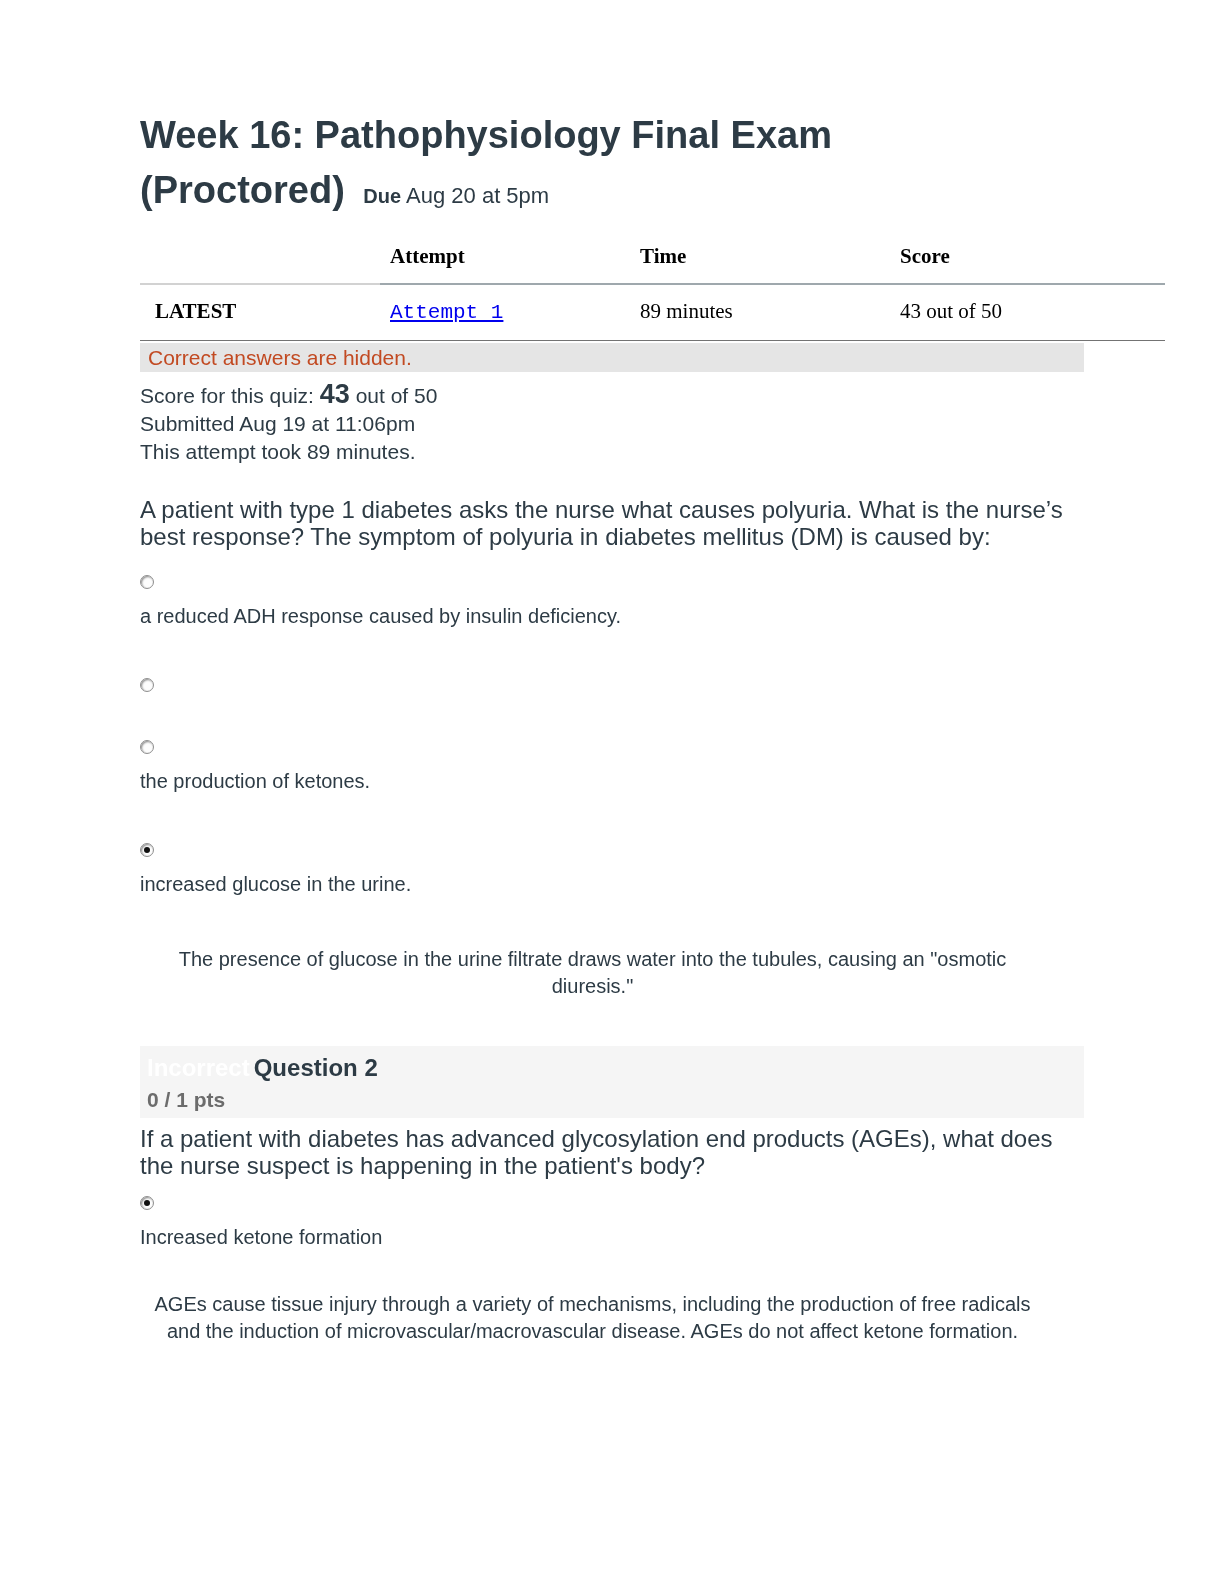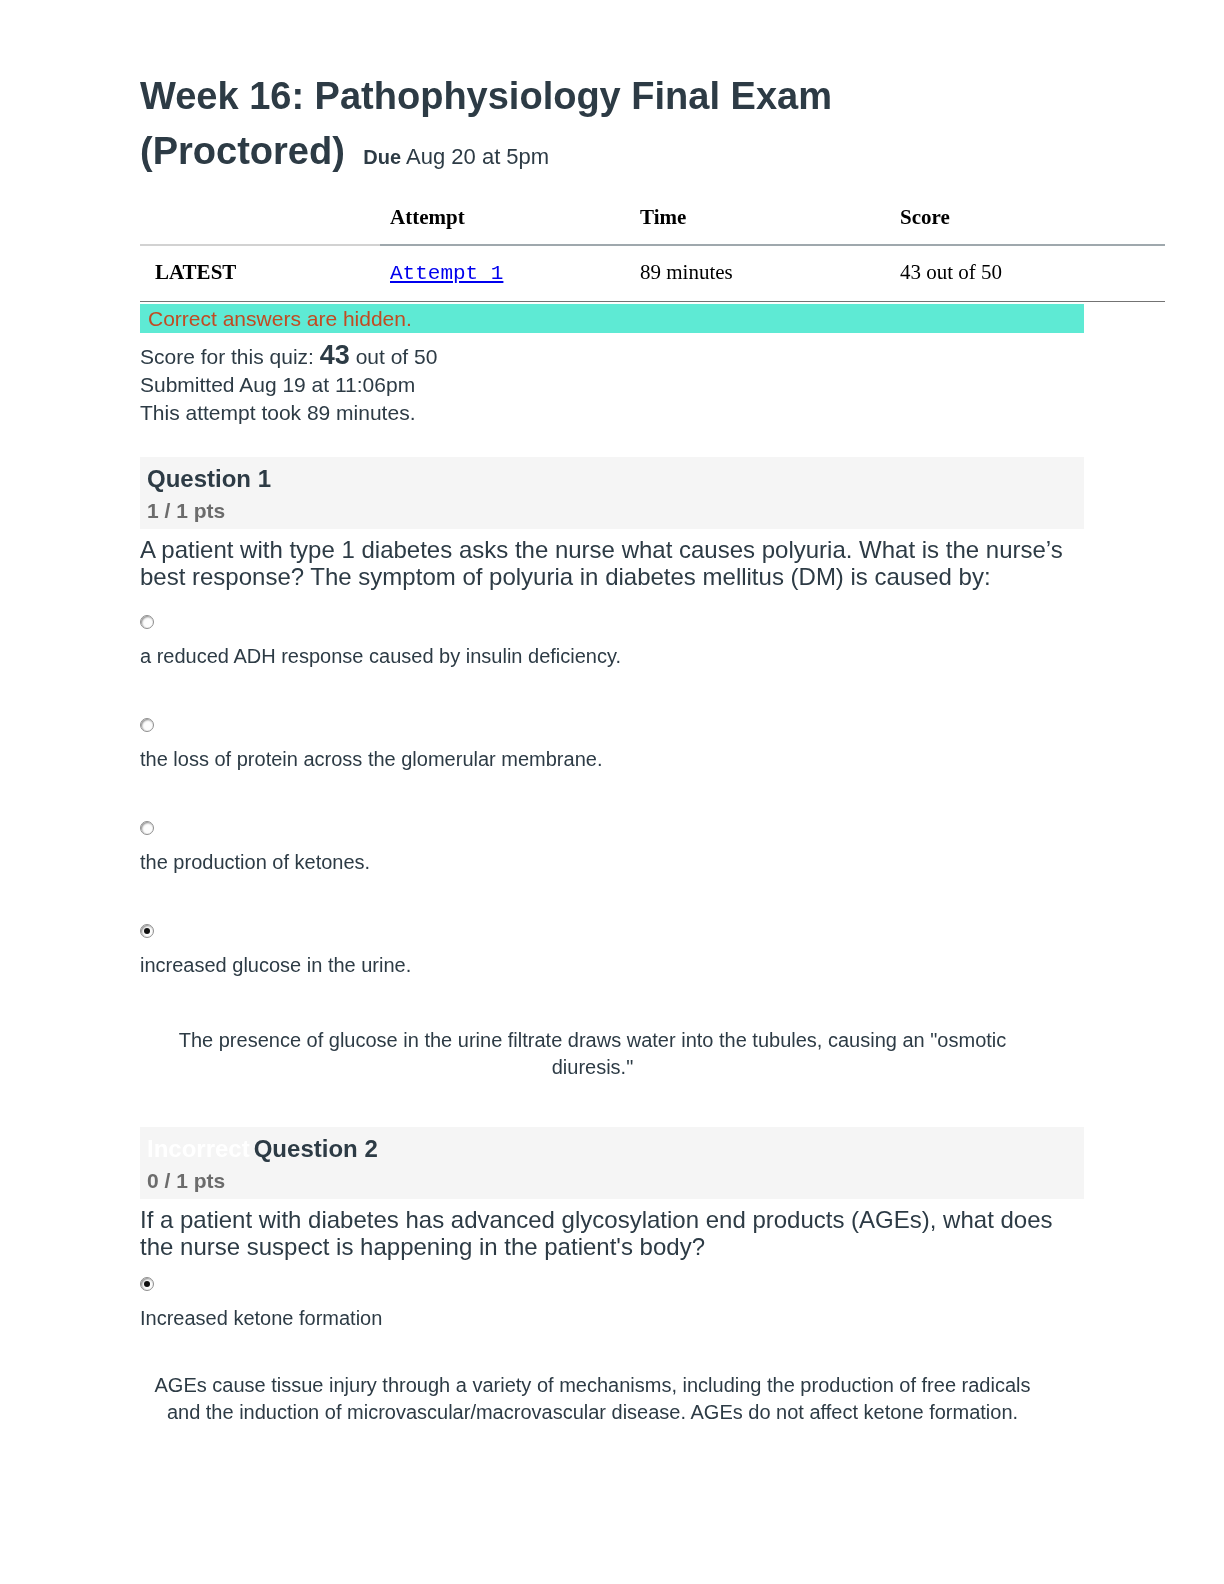--- a/index.html
+++ b/index.html
@@ -1,36 +1,36 @@
 <!DOCTYPE html>
 <html><head>
 <meta charset="utf-8">
 <style>
   * { margin:0; padding:0; box-sizing:border-box; }
   html,body { background:#ffffff; }
   body { font-family:"Liberation Sans", sans-serif; color:#2d3b45; }
-  .page { width:1224px; min-height:1584px; background:#fff; padding:69px 59px 40px 140px; }
+  .page { width:1224px; min-height:1584px; background:#fff; padding:108px 59px 40px 140px; }
 
   
   h1.title { font-size:38px; line-height:55px; font-weight:bold; color:#2d3b45; max-width:870px; margin:0; }
   .due { font-size:22px; font-weight:normal; margin-left:8px; white-space:nowrap; }
   .due b { font-size:20px; font-weight:bold; }
 
   
   table.attempts { border-collapse:collapse; table-layout:fixed; width:1025px; margin-top:16px;
     font-family:"Liberation Serif", serif; font-size:21px; color:#000; }
   table.attempts th { font-weight:bold; text-align:left; padding:4px 8px 14px 10px;
     border-bottom:2px solid #9fa8ad; }
   table.attempts th.empty { border-bottom-color:#d2d2d2; }
   table.attempts td { padding:14px 8px 16px 10px; border-bottom:1px solid #737373; }
   td.latest { font-weight:bold; padding-left:15px !important; }
   a.attempt-link { color:#0000ee; text-decoration:underline;font-family:Liberation Mono, monospace; }
 
   
-  .banner { width:944px; margin-top:2px; background:#5eead4; color:#c24a22;
+  .banner { width:944px; margin-top:2px; background:#e5e5e5; color:#c24a22;
     font-size:21px; line-height:29px; height:29px; padding-left:8px; }
 
   
   .summary { margin-top:8px; }
   .summary p { font-size:21px; line-height:28px; margin:0; }
   .summary .big-score { font-size:27px; font-weight:bold; }
 
   
   .question { margin-top:0; }
   .qheader { width:944px; background:#f5f5f5; padding:7px 8px 5px 7px; }
@@ -90,34 +90,29 @@
 
   <div class="banner">Correct answers are hidden.</div>
 
   <div class="summary">
     <p><span>Score for this quiz:</span> <span class="big-score">43</span> <span>out of 50</span></p>
     <p>Submitted Aug 19 at 11:06pm</p>
     <p>This attempt took 89 minutes.</p>
   </div>
 
   <section class="question" style="margin-top:30px;">
-    <header class="qheader">
-      <div class="qtitle">Question 1</div>
-      <div class="qpts">1 / 1 pts</div>
-    </header>
     <p class="qtext">A patient with type 1 diabetes asks the nurse what causes polyuria. What is the nurse’s best response? The symptom of polyuria in diabetes mellitus (DM) is caused by:</p>
 
     <div class="options">
       <div class="option">
         <span class="radio" role="radio" aria-checked="false"></span>
         <div class="option-label">a reduced ADH response caused by insulin deficiency.</div>
       </div>
       <div class="option">
         <span class="radio" role="radio" aria-checked="false"></span>
-        <div class="option-label">the loss of protein across the glomerular membrane.</div>
       </div>
       <div class="option">
         <span class="radio" role="radio" aria-checked="false"></span>
         <div class="option-label">the production of ketones.</div>
       </div>
       <div class="option">
         <span class="radio on" role="radio" aria-checked="true"></span>
         <div class="option-label">increased glucose in the urine.</div>
       </div>
     </div>

